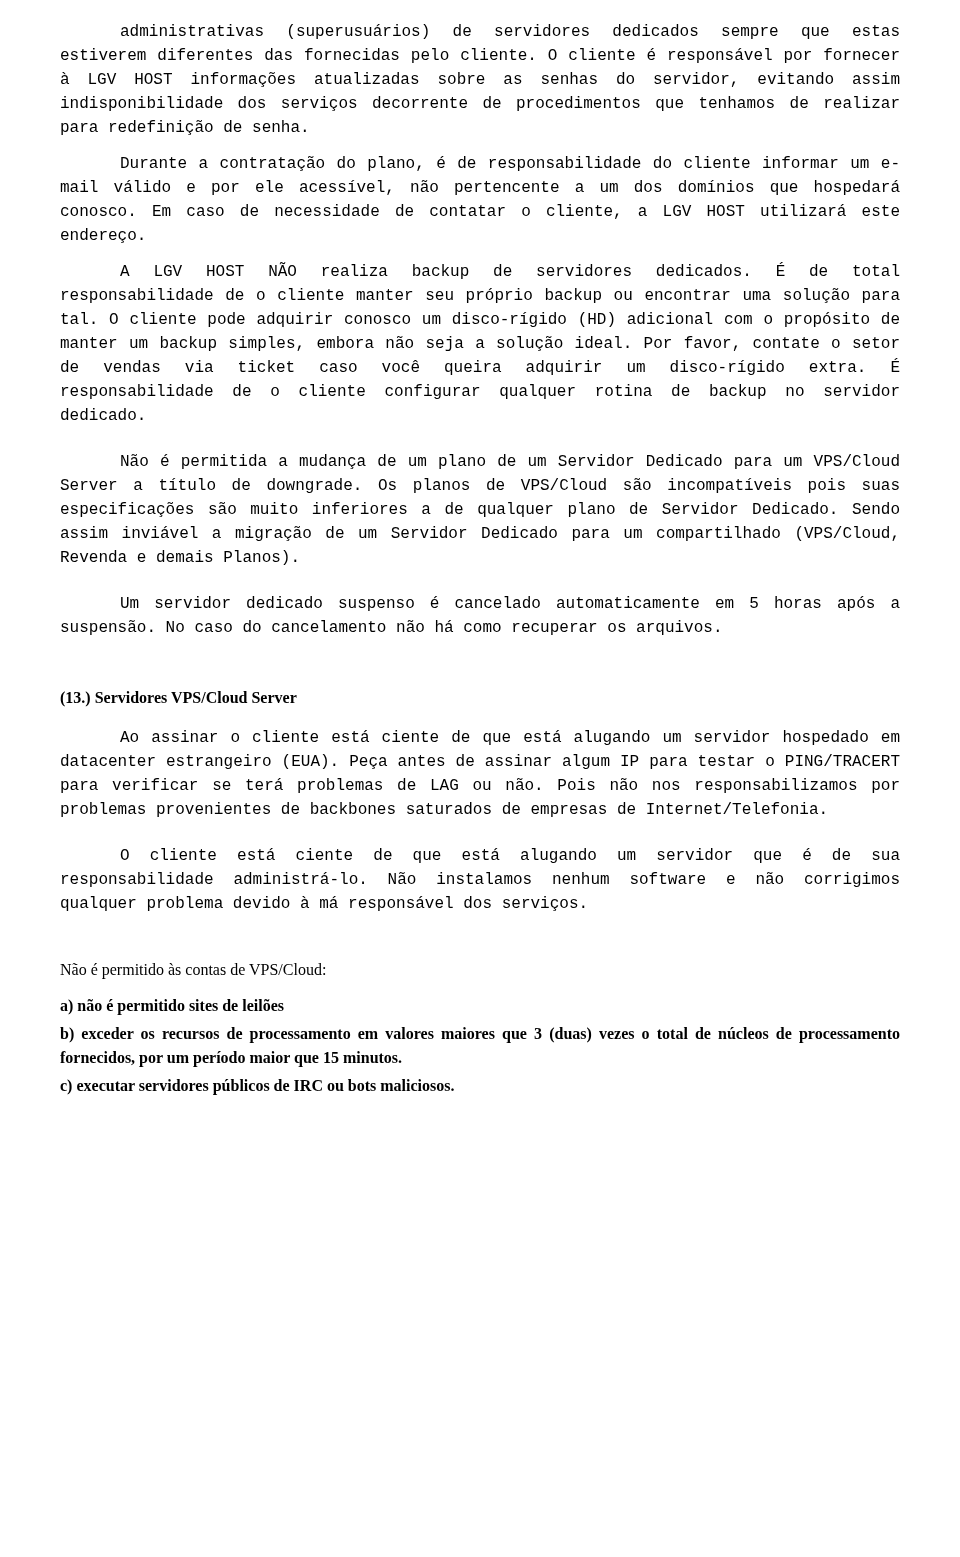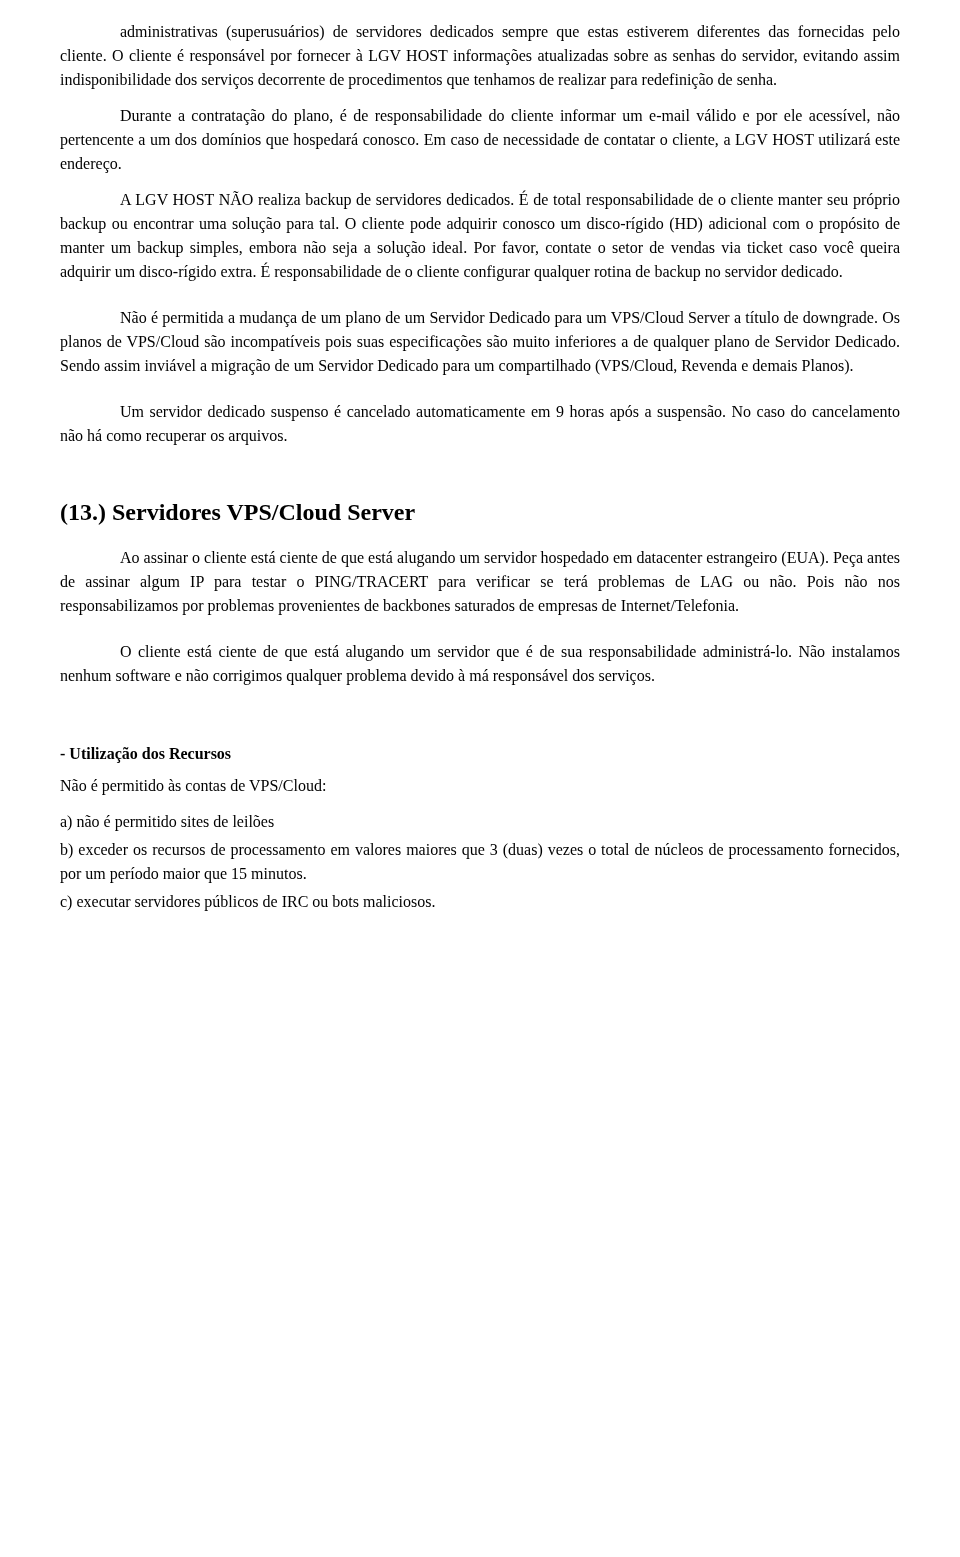--- a/index.html
+++ b/index.html
@@ -15,31 +15,33 @@
       background: #fff;
       width: 960px;
       padding: 20px 60px;
     }
     .content-block {
       text-align: justify;
       margin-bottom: 12px;
     }
     .indent {
       text-indent: 60px;
+      font-family: Liberation Mono, monospace;
     }
     .section-heading {
-      font-size: 24px;
+      font-size: 16px;
       font-weight: bold;
       margin-top: 24px;
       margin-bottom: 16px;
       text-align: left;
     }
     .list-item {
       text-align: justify;
       margin-bottom: 4px;
+      font-weight: bold;
     }
     .subheading {
       font-weight: bold;
       margin-bottom: 8px;
       margin-top: 12px;
     }
     .spacer {
       height: 10px;
     }
   </style>
@@ -62,21 +64,21 @@
 
   <div class="spacer"></div>
 
   <div class="content-block indent">
     <span>Não é permitida a mudança de um plano de um Servidor Dedicado para um VPS/Cloud Server a título de downgrade. Os planos de VPS/Cloud são incompatíveis pois suas especificações são muito inferiores a de qualquer plano de Servidor Dedicado. Sendo assim inviável a migração de um Servidor Dedicado para um compartilhado (VPS/Cloud, Revenda e demais Planos).</span>
   </div>
 
   <div class="spacer"></div>
 
   <div class="content-block indent">
-    <span>Um servidor dedicado suspenso é cancelado automaticamente em 9 horas após a suspensão. No caso do cancelamento não há como recuperar os arquivos.</span>
+    <span>Um servidor dedicado suspenso é cancelado automaticamente em 5 horas após a suspensão. No caso do cancelamento não há como recuperar os arquivos.</span>
   </div>
 
   <div class="spacer"></div>
 
   <div class="section-heading">
     <span>(13.) Servidores VPS/Cloud Server</span>
   </div>
 
   <div class="content-block indent">
     <span>Ao assinar o cliente está ciente de que está alugando um servidor hospedado em datacenter estrangeiro (EUA). Peça antes de assinar algum IP para testar o PING/TRACERT para verificar se terá problemas de LAG ou não. Pois não nos responsabilizamos por problemas provenientes de backbones saturados de empresas de Internet/Telefonia.</span>
@@ -89,23 +91,20 @@
   </div>
 
   <div class="spacer"></div>
 
 
   <div class="spacer"></div>
 
 
   <div class="spacer"></div>
 
-  <div class="subheading">
-    <span>- Utilização dos Recursos</span>
-  </div>
 
   <div class="content-block">
     <span>Não é permitido às contas de VPS/Cloud:</span>
   </div>
 
   <div class="list-item">
     <span>a) não é permitido sites de leilões</span>
   </div>
 
   <div class="list-item">

